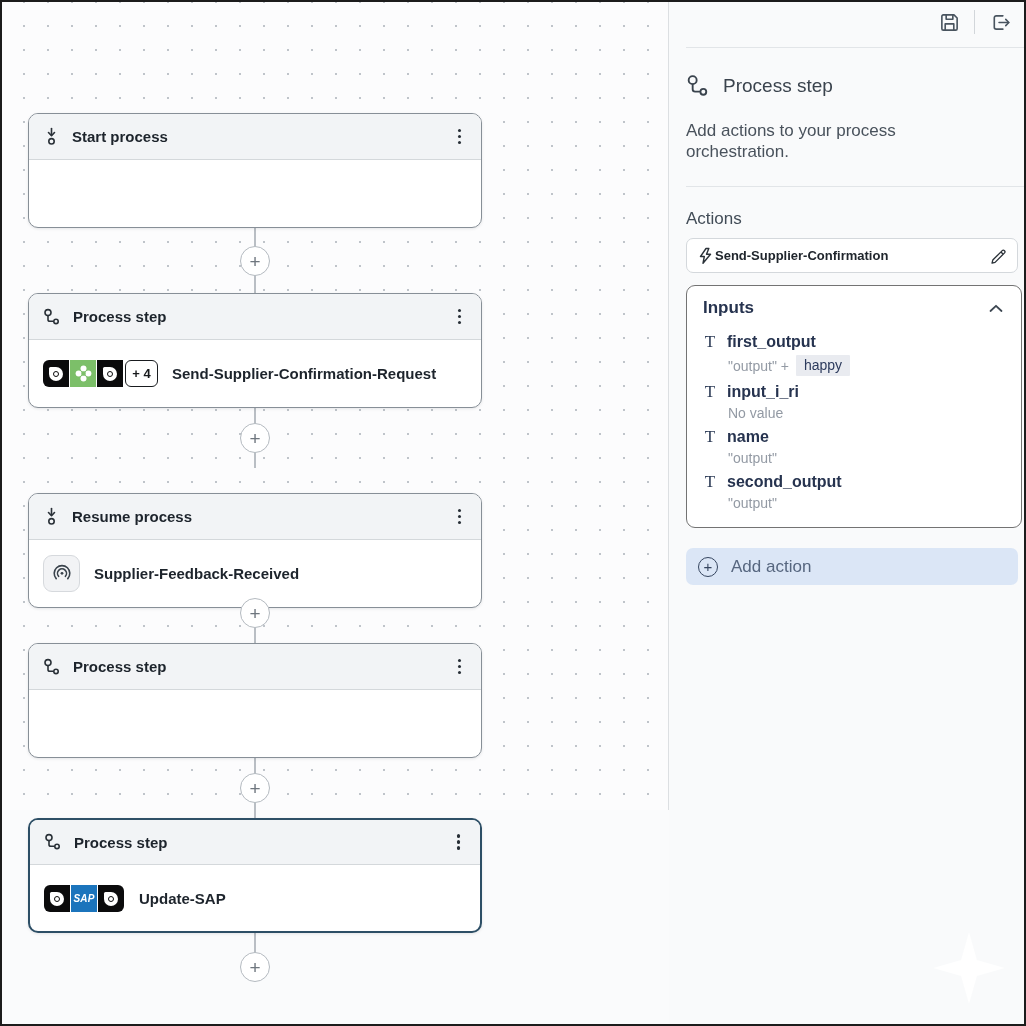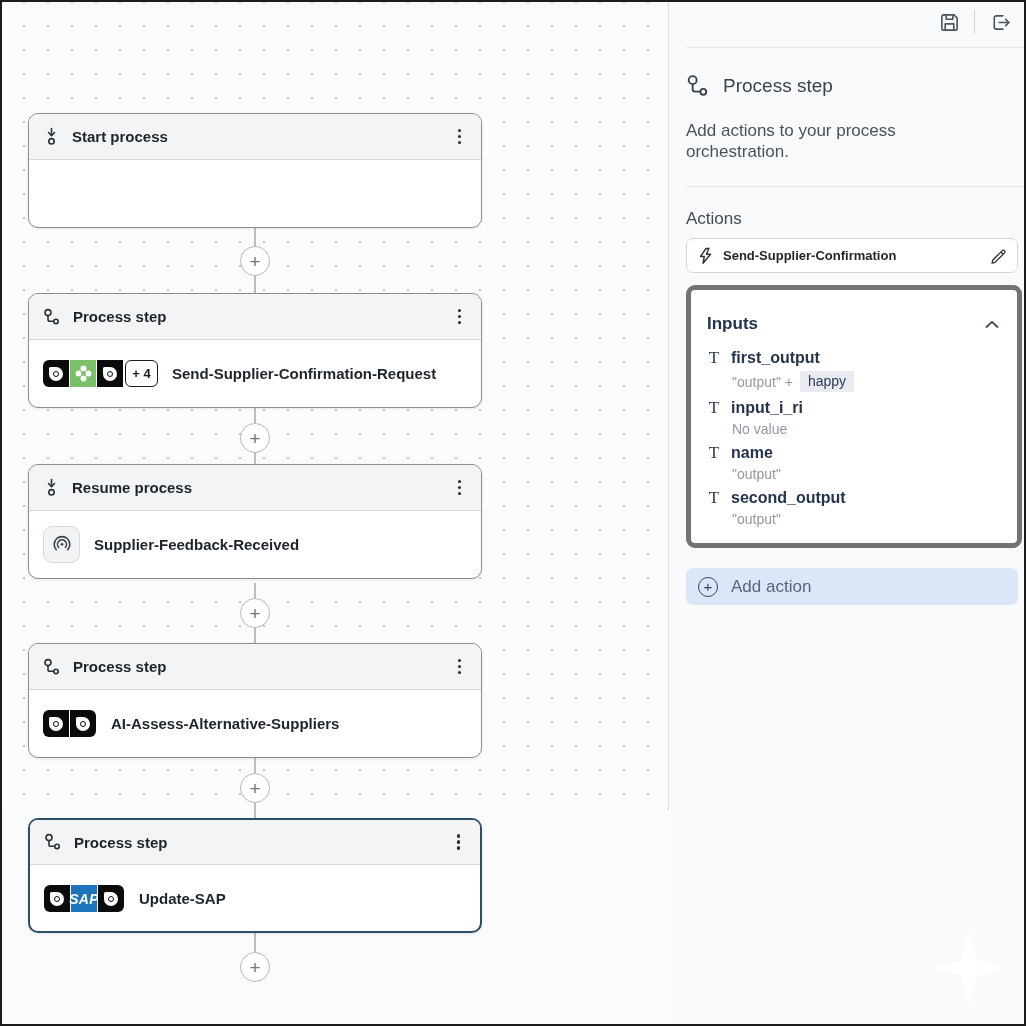--- a/index.html
+++ b/index.html
@@ -39,44 +39,44 @@
   .appsq { width:26px; height:27px; background:#0b0b0c; display:flex; align-items:center;
     justify-content:center; margin-right:1px; position:relative; }
   .appsq.first { border-radius:6px 0 0 6px; }
   .appsq.last  { border-radius:0 6px 6px 0; }
   .appsq.green { background:#7cbf69; }
   .appsq.sap   { background:#1b74bc; }
   .droplet { width:14px; height:14px; background:#fff; border-radius:1.5px 50% 50% 50%;
     position:relative; }
   .droplet i { position:absolute; left:3.5px; top:4px; width:6.5px; height:6.5px;
     border:1.8px solid #0b0b0c; border-radius:50%; }
-  .sap-txt { color:#fff; font-size:14px; font-weight:bold; font-style:italic; letter-spacing:.2px; }
+  .sap-txt { color:#fff; font-size:10px; font-weight:bold; font-style:italic; letter-spacing:.2px; }
   .more-badge { height:27px; min-width:33px; background:#fff; border:1.6px solid #191c1f;
     border-radius:6px; display:flex; align-items:center; justify-content:center;
     font-size:13px; font-weight:bold; color:#17191c; padding:0 5px; margin-left:1px; }
 
   
   .panel { position:absolute; left:669px; top:0; width:357px; height:1026px; background:#f9fafb; }
   .toolbar { position:absolute; top:8px; right:12px; display:flex; align-items:center; gap:11px; }
   .tool-btn { width:28px; height:28px; display:flex; align-items:center; justify-content:center;
     cursor:pointer; border-radius:4px; }
   .tool-sep { width:1px; height:24px; background:#d2d6da; }
   .hr { height:1px; background:#e2e5e8; margin-left:17px; }
   .hr1 { margin-top:47px; }
   .panel-title-row { display:flex; align-items:center; gap:13px; padding:26px 17px 0; }
   .panel-title { font-size:19px; color:#3a434d; }
   .panel-desc { font-size:17px; color:#49525c; line-height:21px; padding:22px 17px 24px;
     max-width:320px; }
   .actions-label { font-size:17px; color:#424c57; padding:22px 17px 9px; }
   .action-box { margin:0 8px 0 17px; background:#fff; border:1px solid #d4d8dc; border-radius:7px;
-    height:35px; display:flex; align-items:center; gap:10px; padding:0 10px; cursor:pointer; }
+    height:35px; display:flex; align-items:center; gap:2px; padding:0 10px; cursor:pointer; }
   .action-name { font-size:13px; font-weight:bold; color:#20262d; flex:1; }
 
-  .inputs-card { margin:12px 4px 0 17px; background:#fff; border:5px solid #737373;
-    border-radius:9px; padding:24px 16px 16px; }
+  .inputs-card { margin:12px 4px 0 17px; background:#fff; border:1px solid #737373;
+    border-radius:9px; padding:12px 16px 16px; }
   .inputs-head { display:flex; align-items:center; justify-content:space-between; margin-bottom:14px; }
   .inputs-title { font-size:17px; font-weight:bold; color:#26334f; }
   .chev { cursor:pointer; padding:2px; }
   .inp-item { margin-bottom:6px; }
   .inp-name-row { display:flex; align-items:center; gap:10px; }
   .t-icon { font-family:"Liberation Serif", serif; font-size:17px; color:#2b3a55; width:14px;
     text-align:center; }
   .inp-name { font-size:16px; font-weight:bold; color:#26334f; }
   .inp-value { font-size:14px; color:#939aa4; padding-left:25px; margin-top:3px;
     display:flex; align-items:center; gap:7px; }
@@ -163,21 +163,21 @@
               <i></i>
             </span>
           </span>
         <span class="more-badge">+ 4</span>
       </span>
       <span class="node-name">Send-Supplier-Confirmation-Request</span>
     </div>
   </div>
   <div class="plus-circle" style="top:423px;">+</div>
 
-  <div class="node" style="top:464px;">
+  <div class="node" style="top:493px;">
     <div class="node-header">
       <span>
         <svg width="17" height="19" viewBox="0 0 17 19" fill="none" stroke="#2a3138" stroke-width="1.6" stroke-linecap="round" stroke-linejoin="round">
           <path d="M8.5 1.5 V8"></path>
             <path d="M5.5 5.5 L8.5 8.7 L11.5 5.5"></path>
             <circle cx="8.5" cy="14.3" r="2.7"></circle>
         </svg>
       </span>
       <span class="node-title">Resume process</span>
       <span class="kebab">
@@ -208,61 +208,46 @@
             <circle cx="13" cy="13.4" r="2.2"></circle>
         </svg>
       </span>
       <span class="node-title">Process step</span>
       <span class="kebab">
           <i></i>
           <i></i>
           <i></i>
         </span>
     </div>
+  </div>
+  <div class="plus-circle" style="top:773px;">+</div>
+
+  <div class="node selected" style="top:818px;">
+    <div class="node-header">
+      <span>
+        <svg width="18" height="18" viewBox="0 0 18 18" fill="none" stroke="#2a3138" stroke-width="1.6" stroke-linecap="round">
+          <circle cx="5" cy="4.6" r="3"></circle>
+            <path d="M5 7.8 V11.4 a1.8 1.8 0 0 0 1.8 1.8 H10"></path>
+            <circle cx="13" cy="13.4" r="2.2"></circle>
+        </svg>
+      </span>
+      <span class="node-title">Process step</span>
+      <span class="kebab">
+          <i></i>
+          <i></i>
+          <i></i>
+        </span>
+    </div>
     <div class="node-body">
       <span class="appicons">
         <span class="appsq first">
             <span class="droplet">
               <i></i>
             </span>
           </span>
-        <span class="appsq last">
-            <span class="droplet">
-              <i></i>
-            </span>
-          </span>
-      </span>
-      <span class="node-name">AI-Assess-Alternative-Suppliers</span>
-    </div>
-  </div>
-  <div class="plus-circle" style="top:773px;">+</div>
-
-  <div class="node selected" style="top:818px;">
-    <div class="node-header">
-      <span>
-        <svg width="18" height="18" viewBox="0 0 18 18" fill="none" stroke="#2a3138" stroke-width="1.6" stroke-linecap="round">
-          <circle cx="5" cy="4.6" r="3"></circle>
-            <path d="M5 7.8 V11.4 a1.8 1.8 0 0 0 1.8 1.8 H10"></path>
-            <circle cx="13" cy="13.4" r="2.2"></circle>
-        </svg>
-      </span>
-      <span class="node-title">Process step</span>
-      <span class="kebab">
-          <i></i>
-          <i></i>
-          <i></i>
-        </span>
-    </div>
-    <div class="node-body">
-      <span class="appicons">
-        <span class="appsq first">
-            <span class="droplet">
-              <i></i>
-            </span>
-          </span>
         <span class="appsq sap">
             <span class="sap-txt">SAP</span>
           </span>
         <span class="appsq last">
             <span class="droplet">
               <i></i>
             </span>
           </span>
       </span>
       <span class="node-name">Update-SAP</span>

